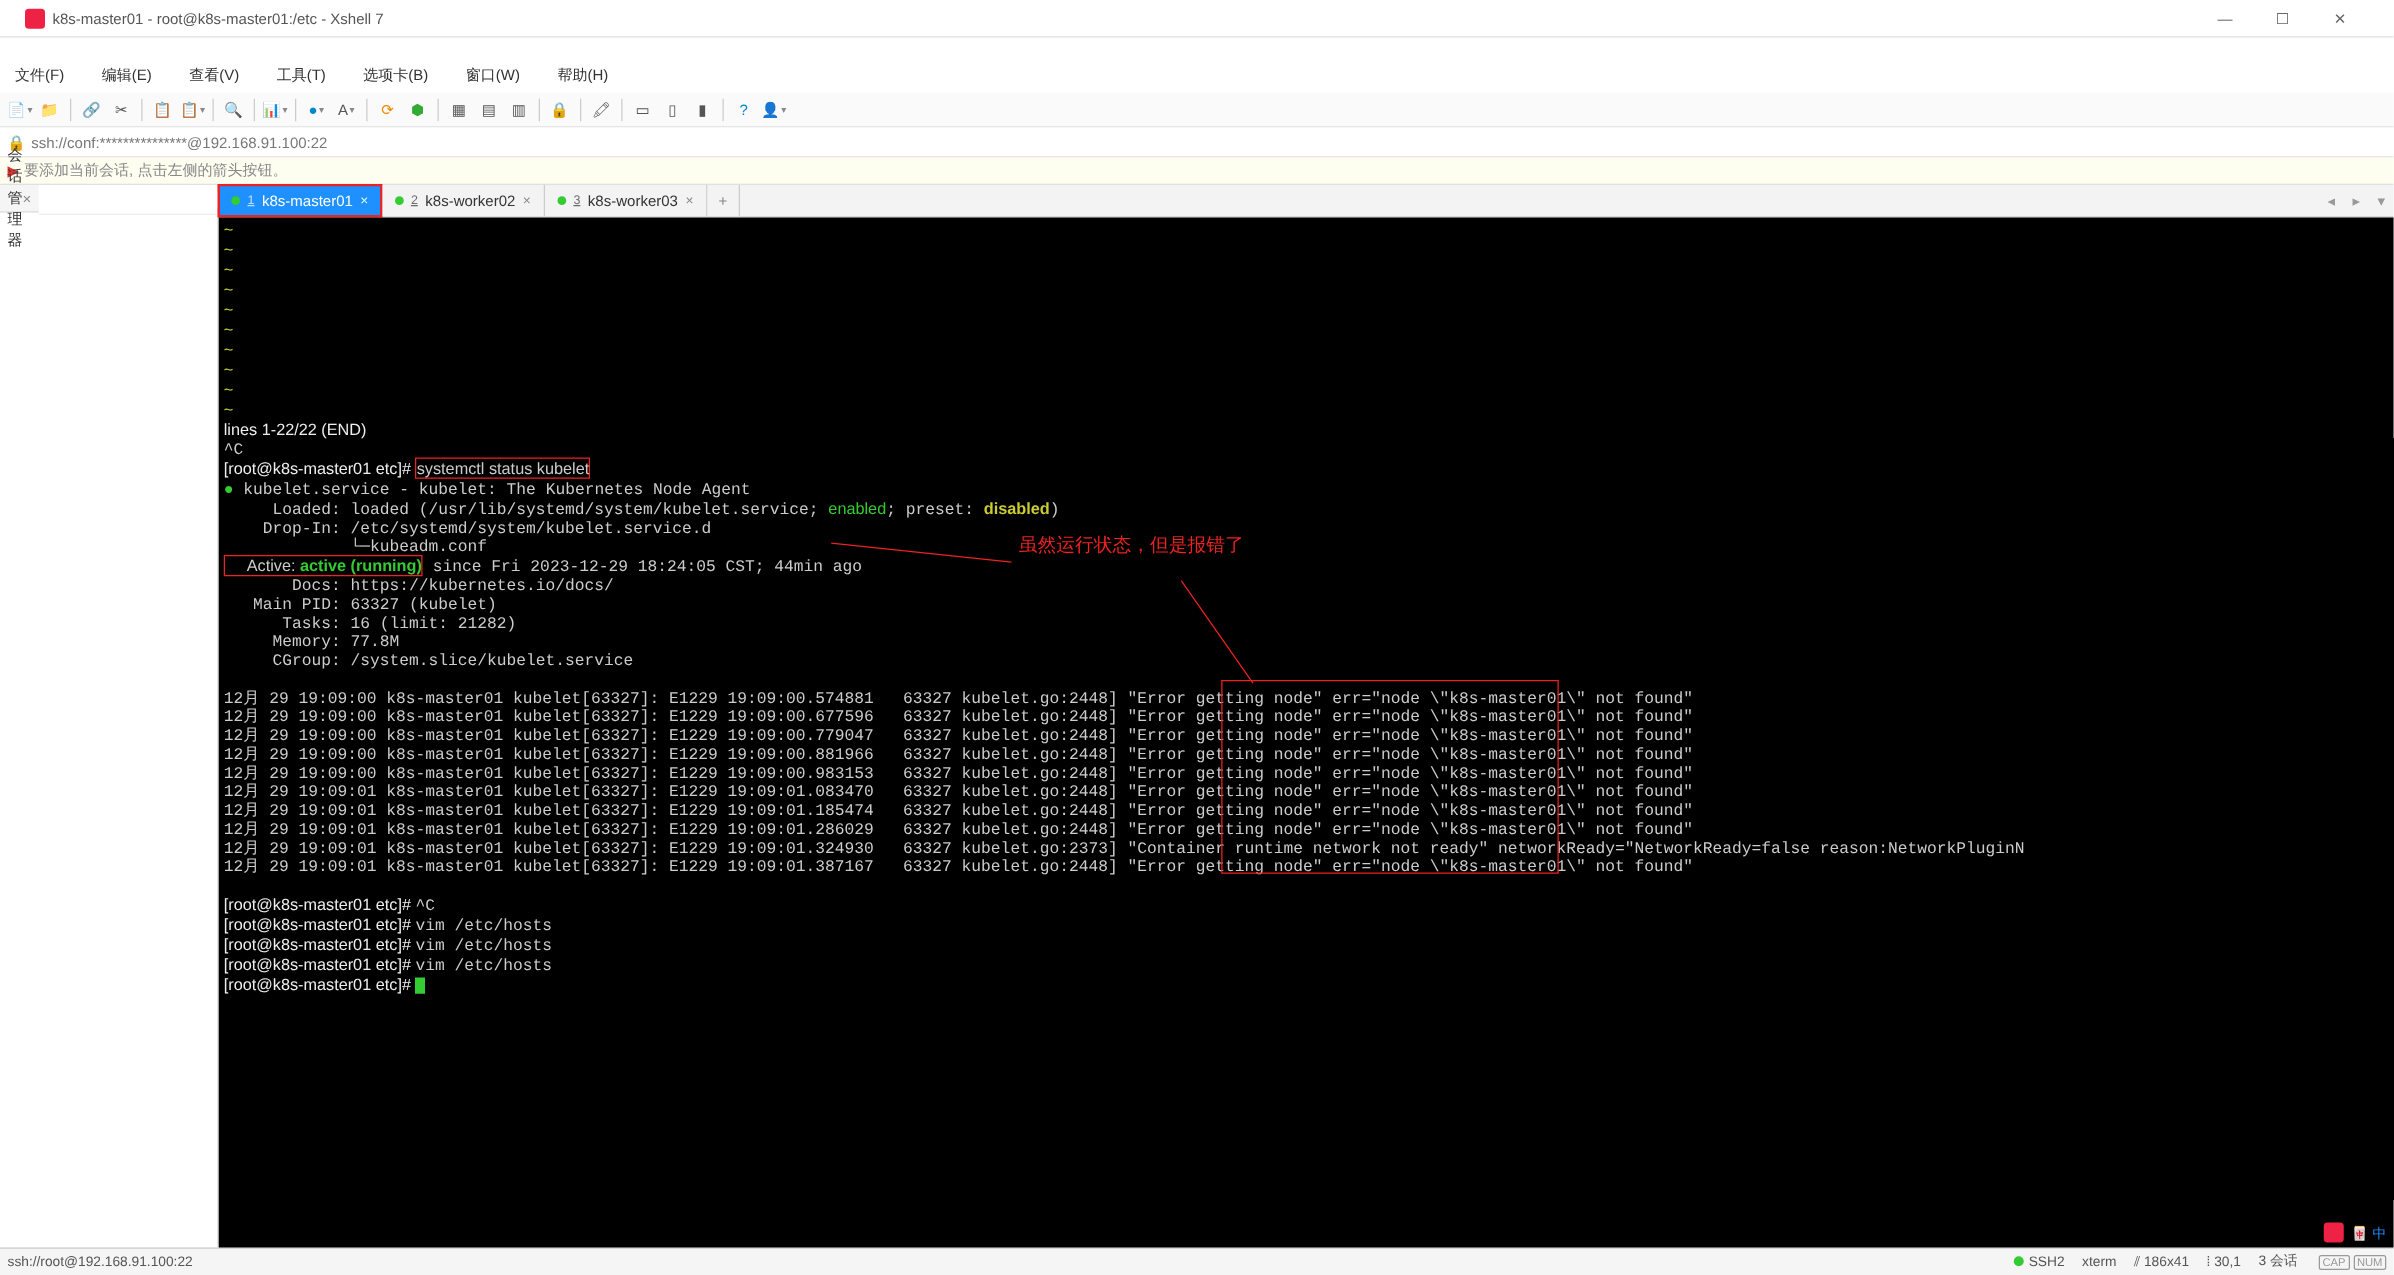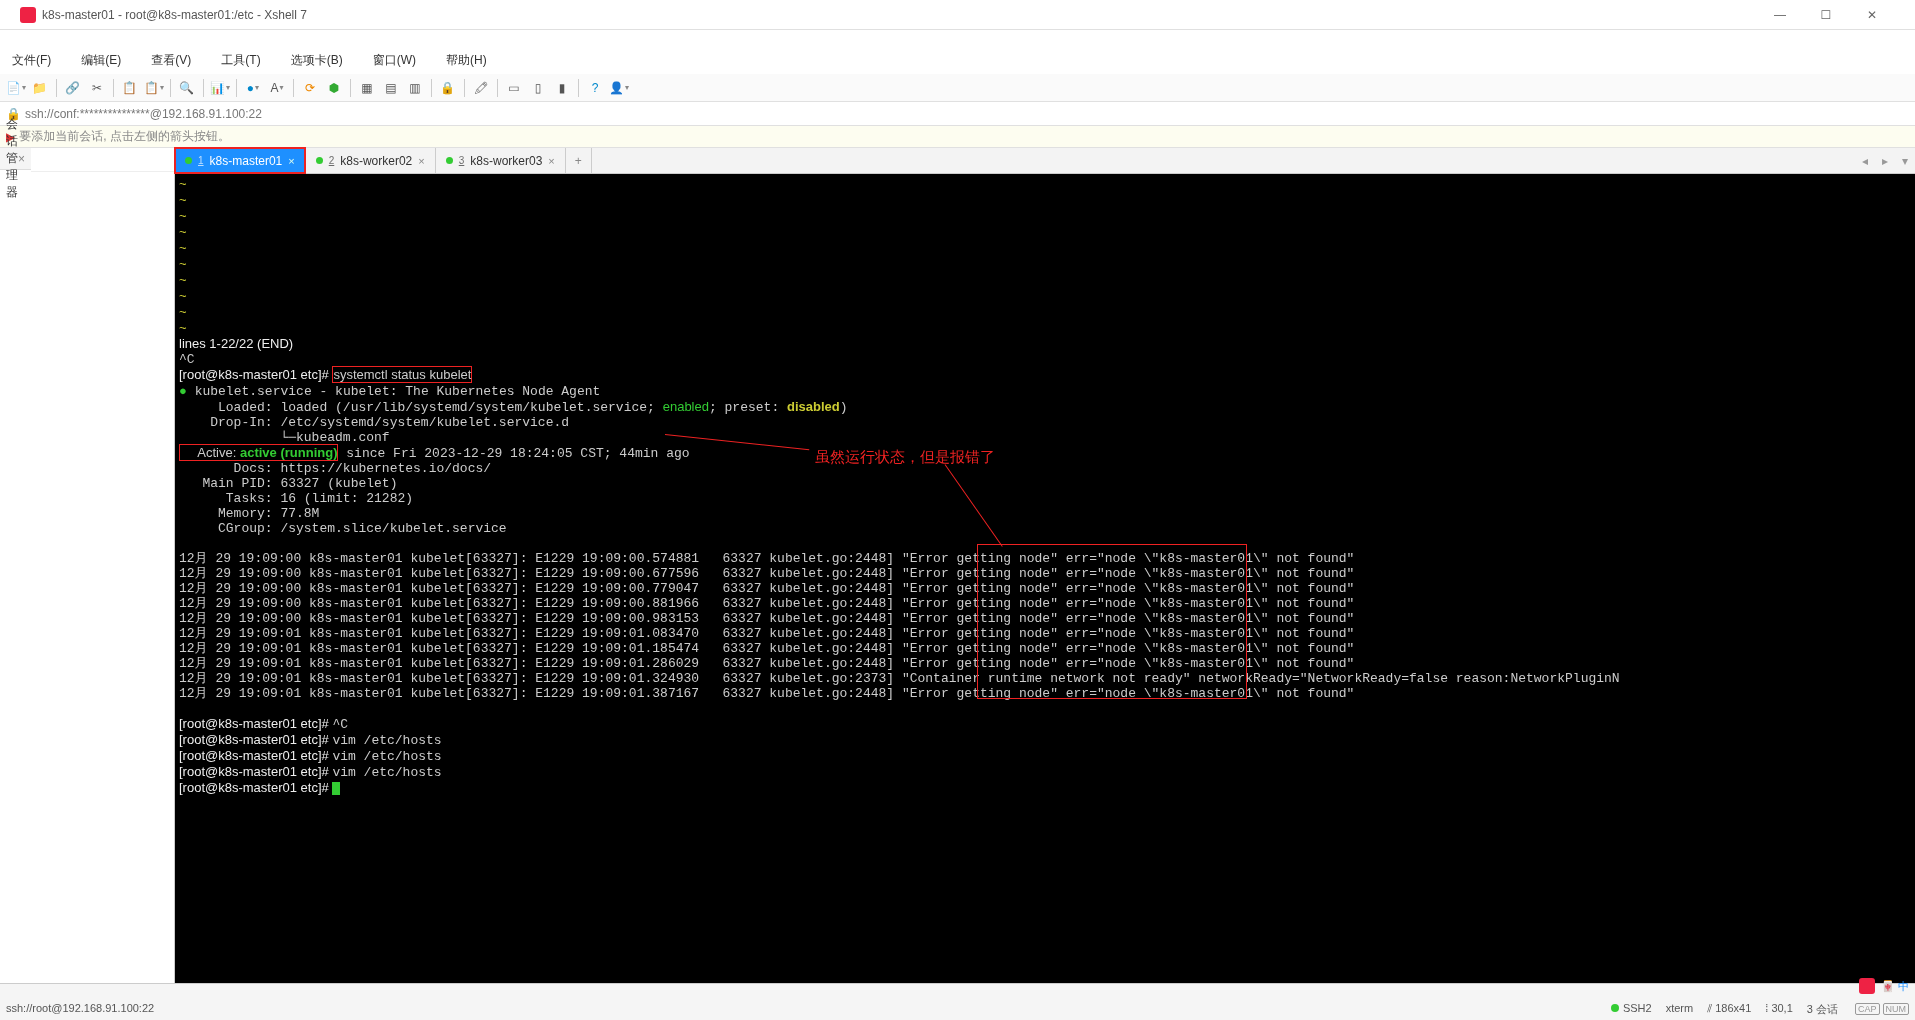--- a/index.html
+++ b/index.html
@@ -69,21 +69,21 @@
 
 .terminal { flex:1; background:#000; color:#ccc; font-family:"Consolas","Courier New",monospace; font-size:13px; line-height:15px; padding:2px 4px; white-space:pre; overflow:hidden; position:relative; }
 .terminal .g{color:#3c3;} .terminal .y{color:#cc3;} .terminal .w{color:#eee;} .terminal .gr{color:#888;} .terminal .b{font-weight:bold;}
 .terminal .cursor{display:inline-block;width:8px;height:13px;background:#3c3;vertical-align:middle;}
 .redbox{border:1px solid #e22;position:relative;display:inline;}
 .overlay-box{position:absolute;border:1px solid #e22;pointer-events:none;}
 .overlay-text{position:absolute;color:#e22;font-family:"Microsoft YaHei";font-size:15px;pointer-events:none;}
 .overlay-line{position:absolute;background:#e22;height:1px;transform-origin:left center;pointer-events:none;}
 
 
-.statusbar { height:22px; display:flex; align-items:flex-start; padding:18px 6px; gap:14px; background:#f5f5f5; border-top:1px solid #ccc; font-size:11px; color:#555; }
+.statusbar { height:22px; display:flex; align-items:flex-end; padding:4px 6px; gap:14px; background:#f5f5f5; border-top:1px solid #ccc; font-size:11px; color:#555; }
 .statusbar .sp { flex:1; }
 .statusbar .sdot{width:8px;height:8px;border-radius:50%;background:#3c3;display:inline-block;margin-right:4px;}
 .statusbar .cap{display:inline-block;border:1px solid #999;padding:0 2px;font-size:9px;color:#999;margin-left:3px;border-radius:2px;}
 
 
 .tray{position:absolute;right:6px;bottom:26px;display:flex;gap:6px;align-items:center;color:#888;font-size:11px;}
 .tray .ti{width:16px;height:16px;background:#e24;border-radius:3px;}
 .tray .ti2{color:#1e90ff;font-size:11px;}
 </style>
 </head>
@@ -273,21 +273,21 @@
 12月 29 19:09:01 k8s-master01 kubelet[63327]: E1229 19:09:01.185474   63327 kubelet.go:2448] "Error getting node" err="node \"k8s-master01\" not found"
 12月 29 19:09:01 k8s-master01 kubelet[63327]: E1229 19:09:01.286029   63327 kubelet.go:2448] "Error getting node" err="node \"k8s-master01\" not found"
 12月 29 19:09:01 k8s-master01 kubelet[63327]: E1229 19:09:01.324930   63327 kubelet.go:2373] "Container runtime network not ready" networkReady="NetworkReady=false reason:NetworkPluginN
 12月 29 19:09:01 k8s-master01 kubelet[63327]: E1229 19:09:01.387167   63327 kubelet.go:2448] "Error getting node" err="node \"k8s-master01\" not found"
 
 <span class="w">[root@k8s-master01 etc]# </span>^C
 <span class="w">[root@k8s-master01 etc]# </span>vim /etc/hosts
 <span class="w">[root@k8s-master01 etc]# </span>vim /etc/hosts
 <span class="w">[root@k8s-master01 etc]# </span>vim /etc/hosts
 <span class="w">[root@k8s-master01 etc]# </span><span class="cursor"></span>
-<div class="overlay-text" style="left:640px;top:276px">虽然运行状态，但是报错了</div><div class="overlay-line" style="left:490px;top:260px;width:145px;transform:rotate(6deg)"></div><div class="overlay-line" style="left:770px;top:290px;width:100px;transform:rotate(55deg)"></div><div class="overlay-box" style="left:802px;top:370px;width:270px;height:155px"></div></div>
+<div class="overlay-text" style="left:640px;top:256px">虽然运行状态，但是报错了</div><div class="overlay-line" style="left:490px;top:260px;width:145px;transform:rotate(6deg)"></div><div class="overlay-line" style="left:770px;top:290px;width:100px;transform:rotate(55deg)"></div><div class="overlay-box" style="left:802px;top:370px;width:270px;height:155px"></div></div>
 
   </div>
 </div>
 
 <div class="statusbar">
   <span>ssh://root@192.168.91.100:22</span>
   <span class="sp"></span>
   <span><span class="sdot"></span><span>SSH2</span></span>
   <span>xterm</span>
   <span>⫽ <span>186x41</span></span>

